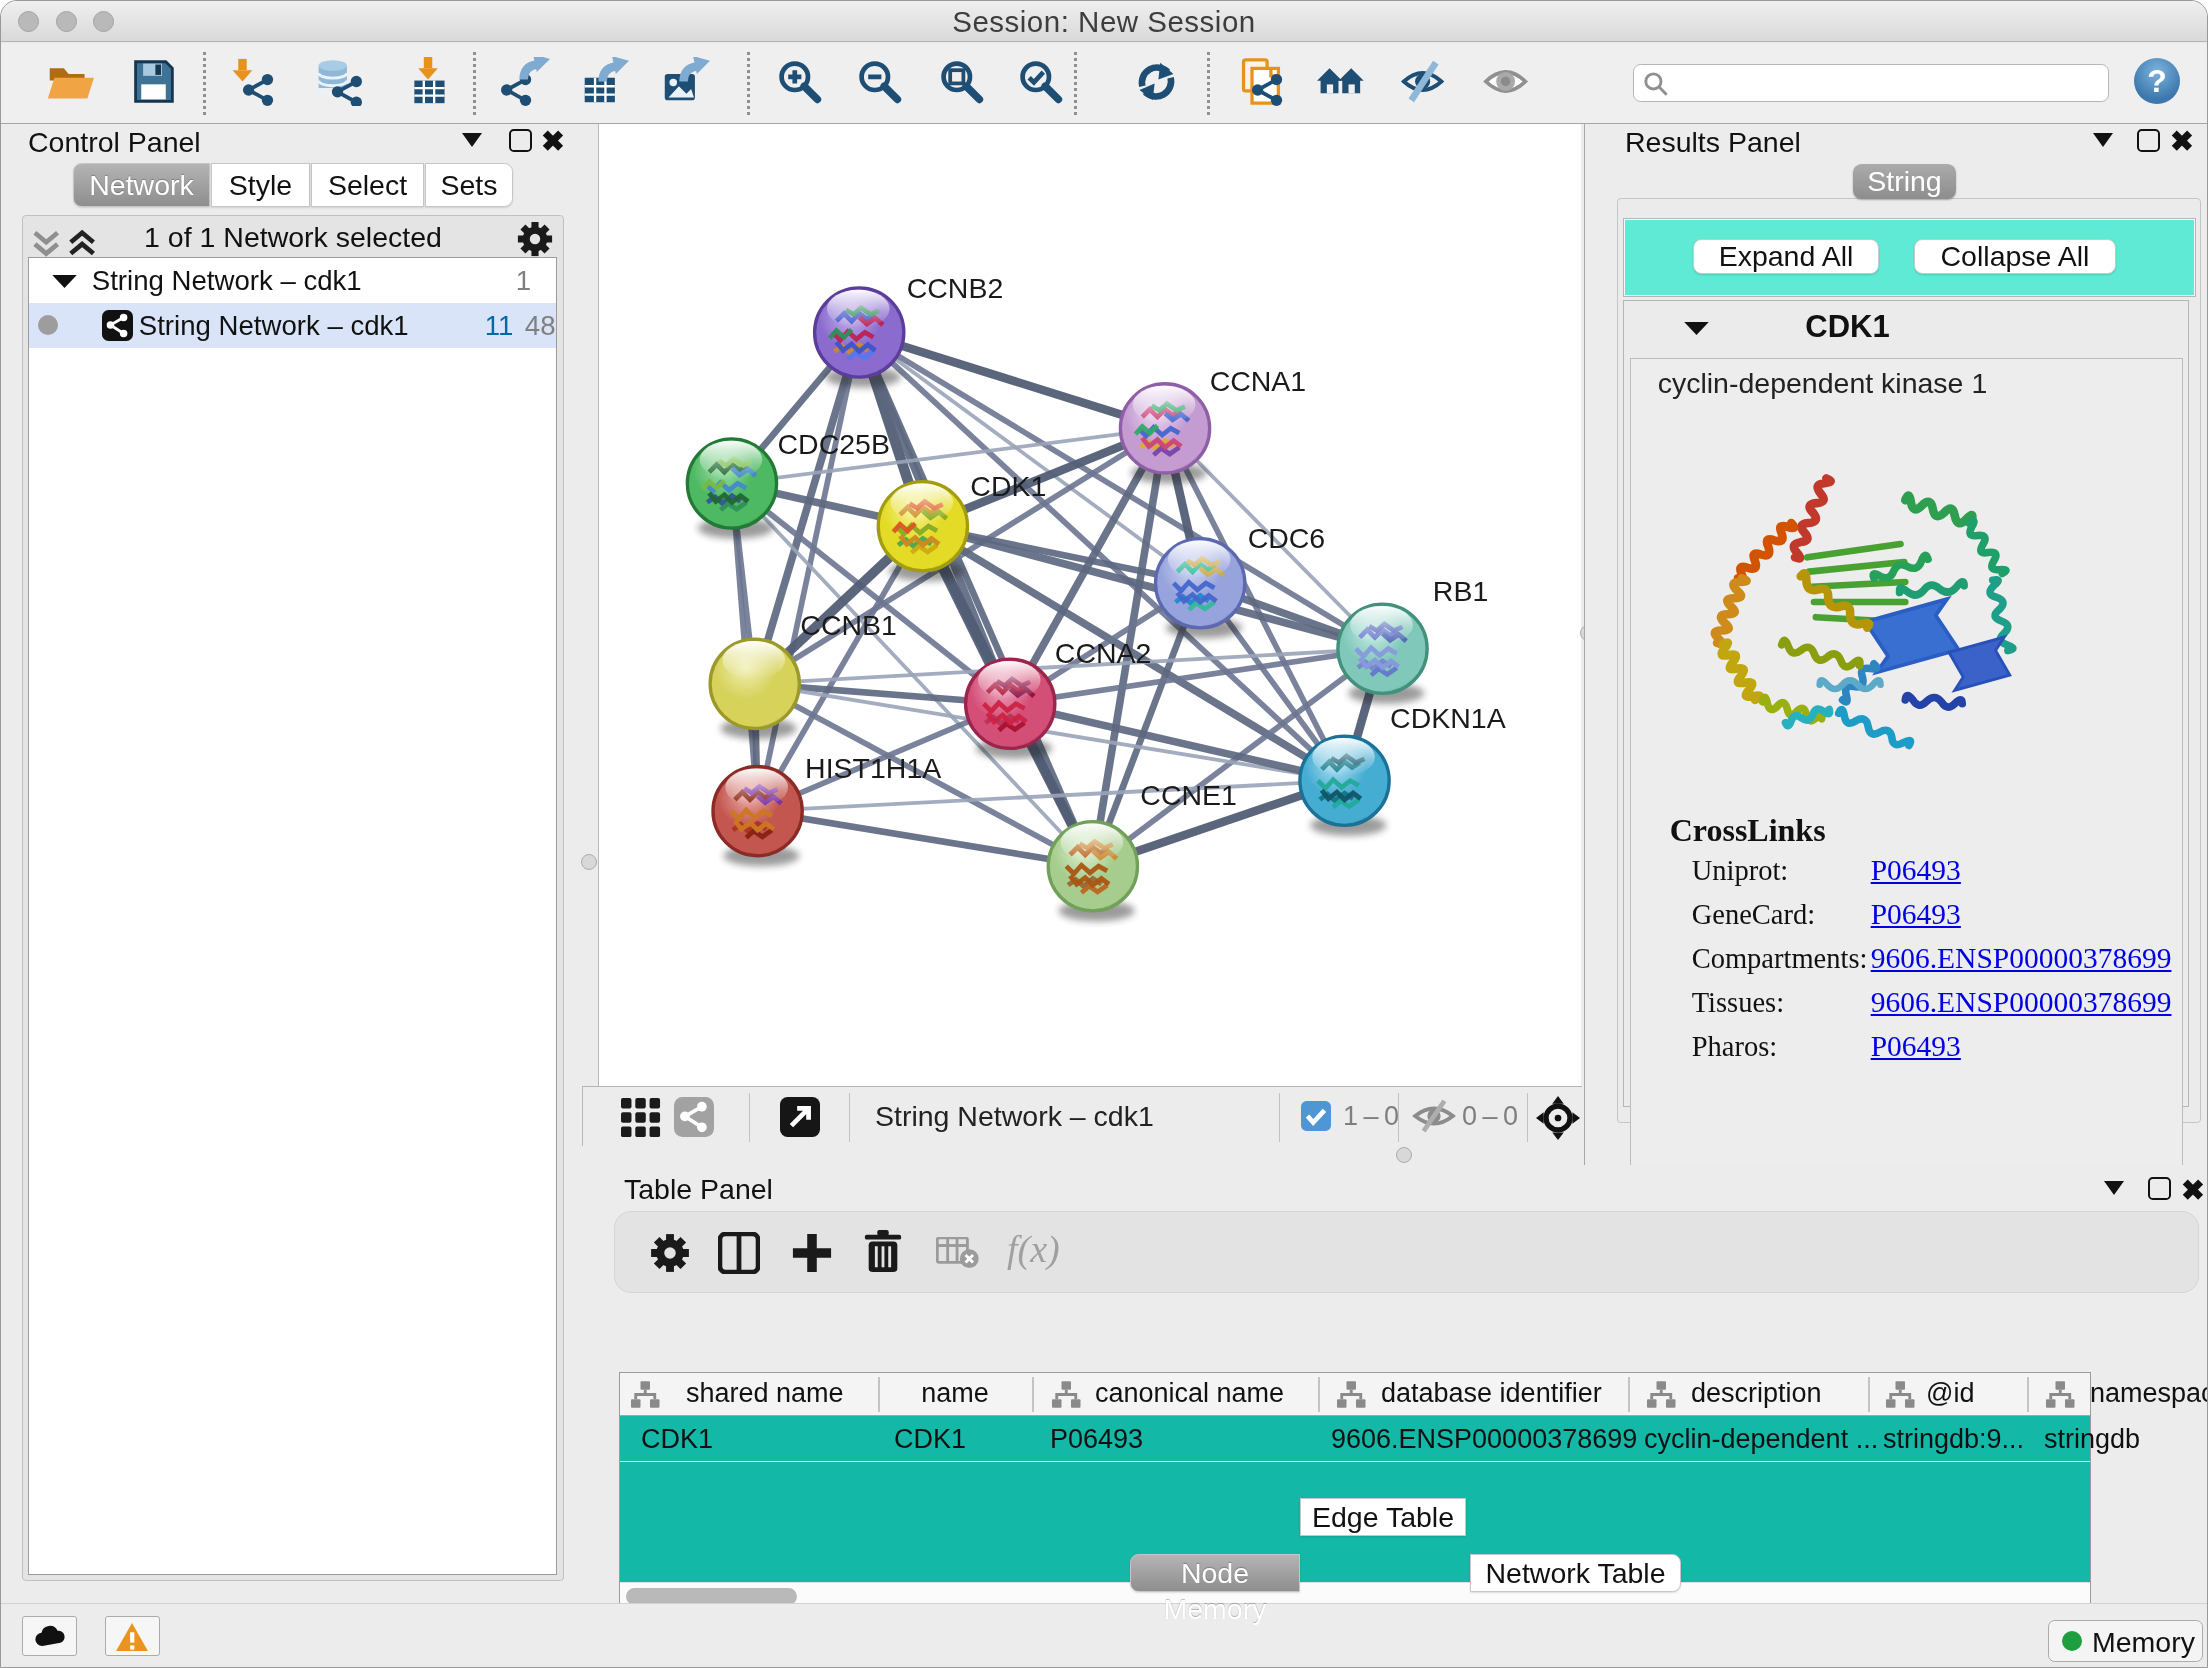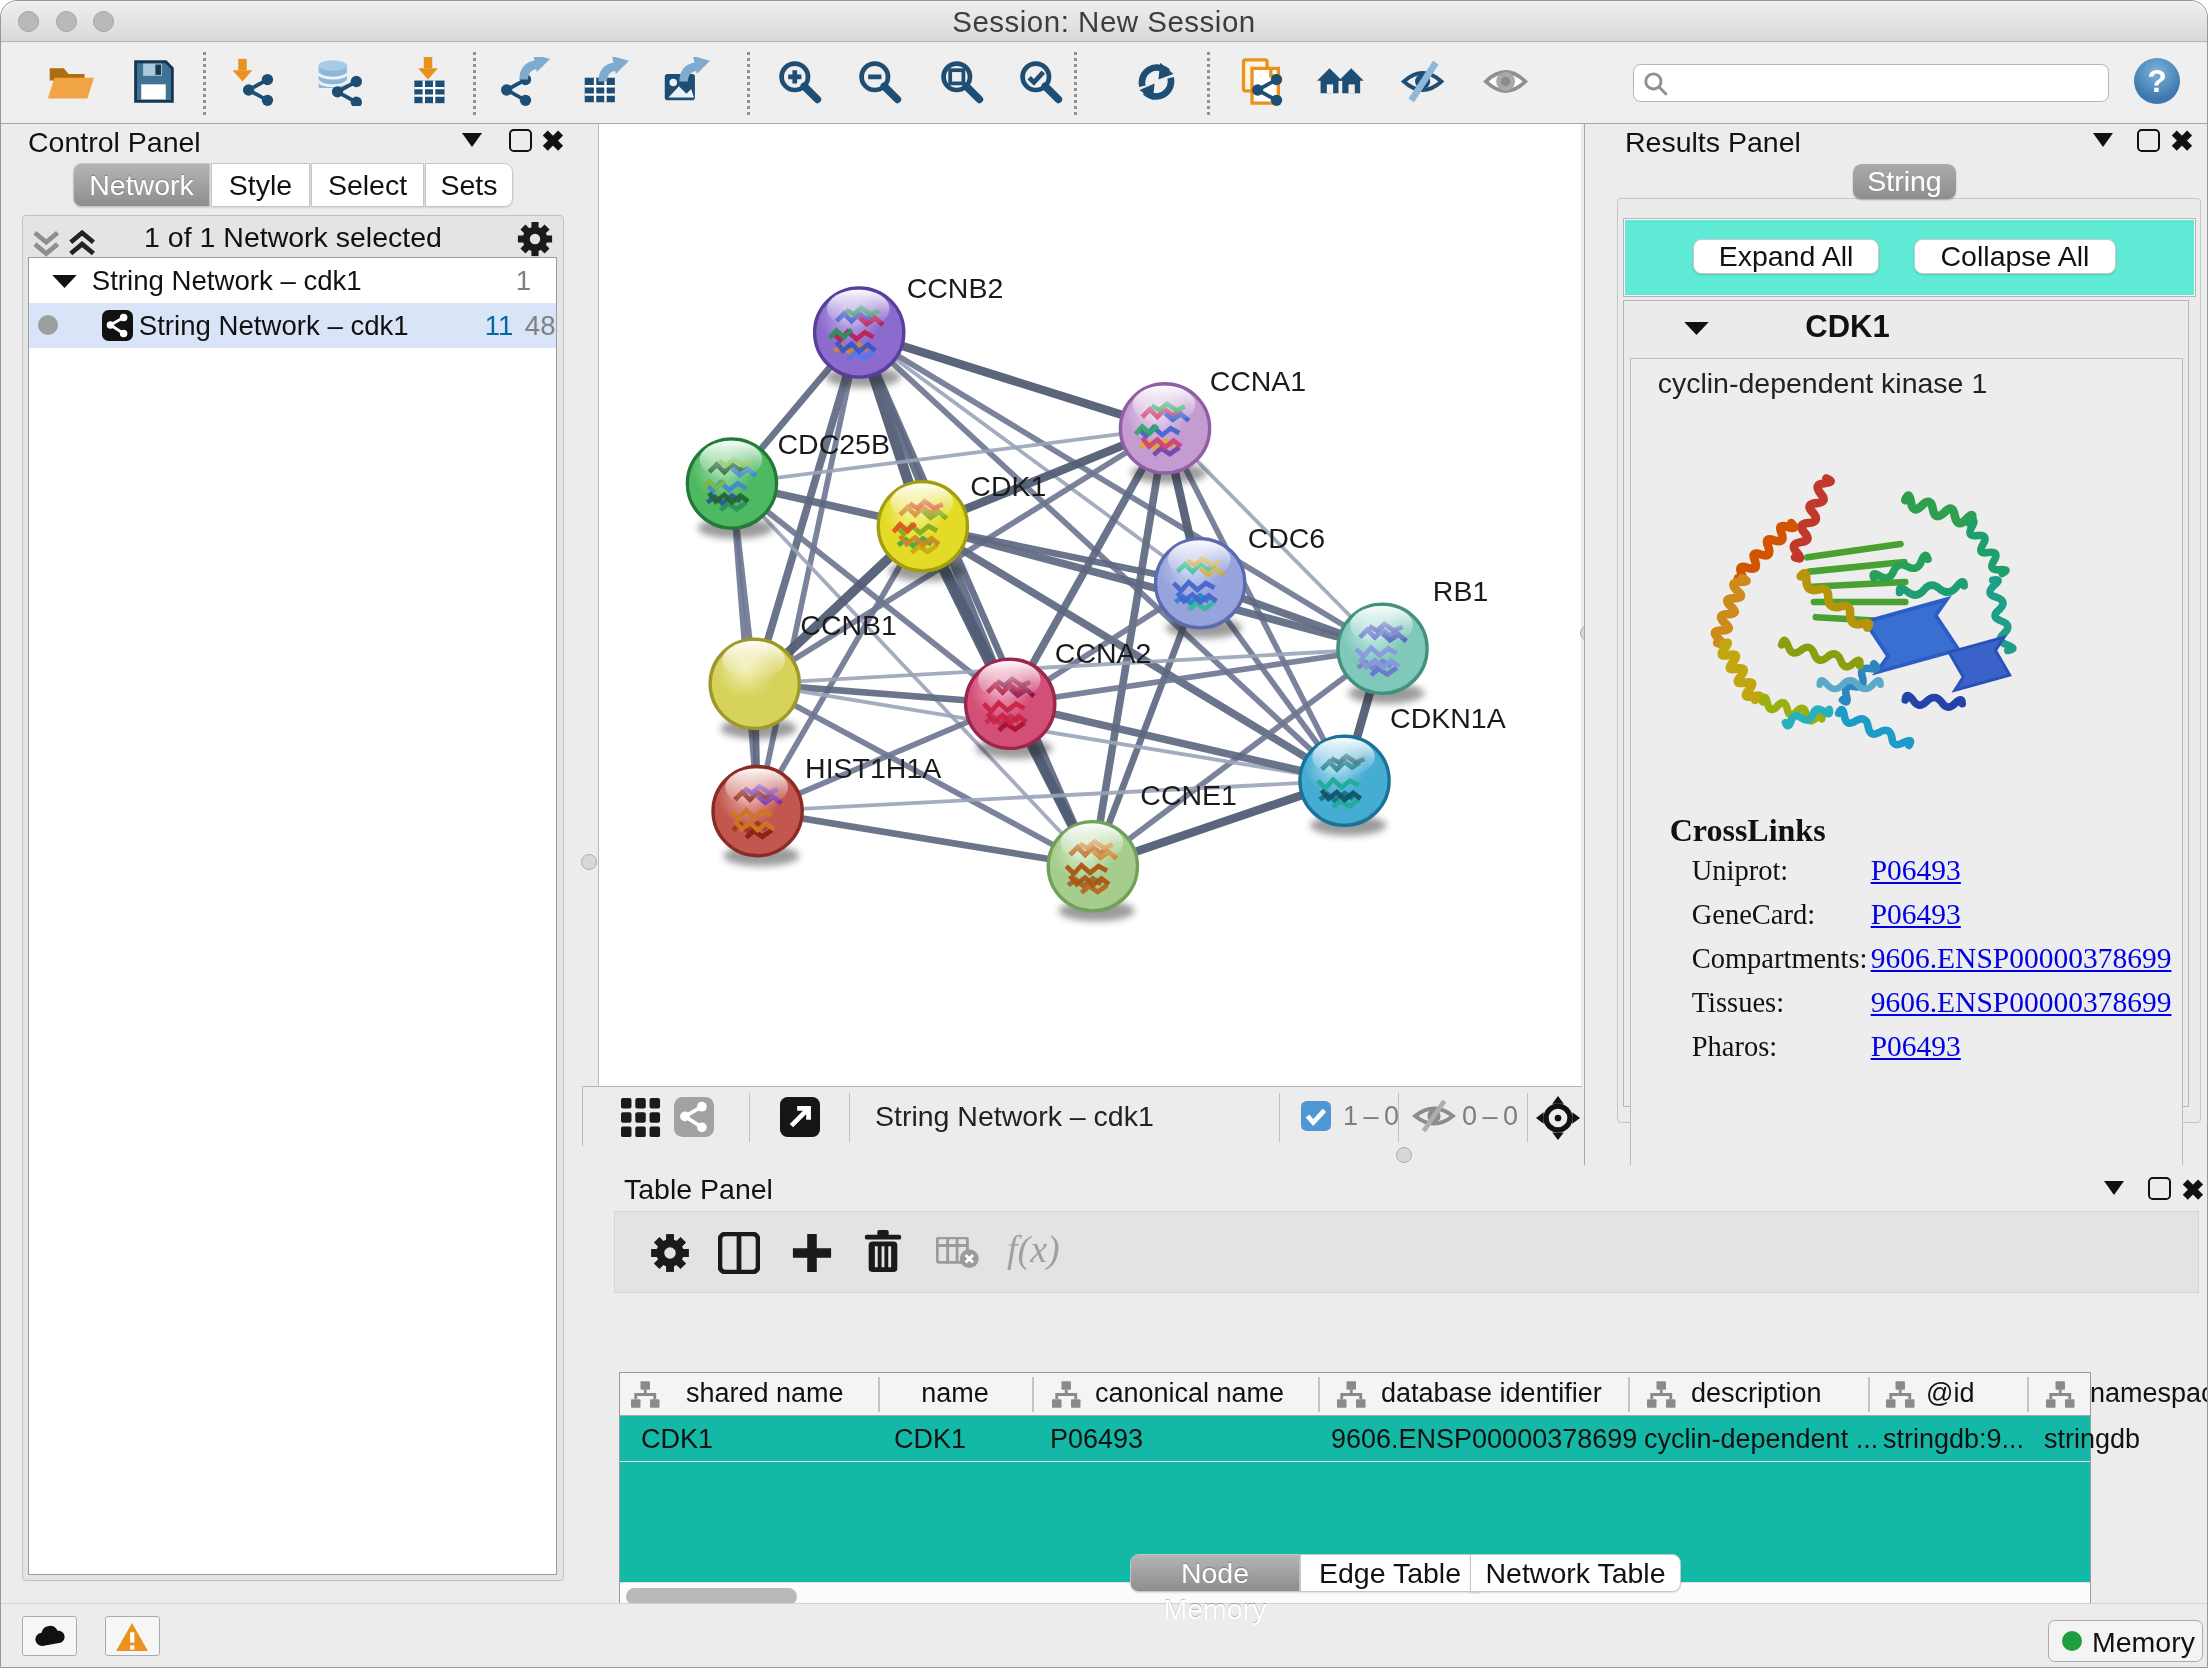--- a/index.html
+++ b/index.html
@@ -24,21 +24,21 @@
 #cp-box{position:absolute;left:21px;top:91px;width:542px;height:1366px;background:#e4e4e4;border:1.9px solid #c0c0c0;border-radius:3.8px}
 #cp-list{position:absolute;left:4.8px;top:41px;width:529px;height:1318px;background:#fff;border:1.9px solid #9c9c9c}
 .row{position:absolute;left:0;width:100%;height:45px;font-size:27.6px;color:#111}
 #netsvg{position:absolute;left:597px;top:123px;width:983px;height:963px;background:#fff;border-left:1.9px solid #b9b9b9}
 #netbar{position:absolute;left:581px;top:1085px;width:1000px;height:60px;background:#ececec;border-top:1.9px solid #b3b3b3;border-left:1.9px solid #b9b9b9}
 .nbsep{position:absolute;top:5.7px;height:49px;width:0;border-left:1.9px solid #c2c2c2}
 
 #rp-tabc{position:absolute;left:32px;top:74px;width:584px;height:925px;background:#ebebeb;border:1px solid #c5c5c5;border-radius:3.8px}
 .btn{position:absolute;height:35px;background:#fff;border:1px solid #c9c9c9;border-radius:8.6px;font-size:28.5px;color:#111;text-align:center;box-shadow:0 1px 1.9px rgba(0,0,0,0.15)}
 
-#tp-tools{position:absolute;left:613px;top:1210px;width:1585px;height:82px;background:#e3e3e3;border:1px solid #d5d5d5;border-radius:0}
+#tp-tools{position:absolute;left:613px;top:1210px;width:1585px;height:82px;background:#e3e3e3;border:1px solid #d5d5d5;border-radius:17px}
 #tbl{position:absolute;left:618px;top:1371px;width:1472px;height:240px;background:#14b8a6;border:1.9px solid #9b9b9b}
 #tbl-head{position:absolute;left:0;top:0;width:100%;height:43px;background:#f4f4f4;border-bottom:1.9px solid #a6a6a6}
 .th{position:absolute;top:0;height:43px;font-size:27px;color:#111;text-align:center;line-height:41px}
 .colsep{position:absolute;top:3.8px;height:35px;width:0;border-left:2.9px solid #c4c4c4}
 .td{position:absolute;top:47px;height:42px;font-size:27px;color:#111;line-height:38px;white-space:nowrap}
 #scrollstrip{position:absolute;left:0;bottom:0;width:100%;height:29.5px;background:#fbfbfb;border-top:1.9px solid #e0e0e0}
 #scrollpill{position:absolute;left:5.7px;top:5.7px;width:171px;height:17px;border-radius:8.6px;background:#b9b9b9}
 .serif{font-family:"Liberation Serif",serif}
 a.lk{color:#0000e6;text-decoration:underline}
 </style></head><body>
@@ -736,21 +736,21 @@
       <div class="td" style="left:711px">9606.ENSP00000378699</div>
       <div class="td" style="left:1024px">cyclin-dependent ...</div>
       <div class="td" style="left:1263px">stringdb:9...</div>
       <div class="td" style="left:1424px">stringdb</div>
  <div class="abs" style="left:0;top:88px;width:100%;height:0;border-top:1px solid #e8e8e8"></div>
  <div id="scrollstrip">
         <div id="scrollpill"></div>
       </div>
 </div>
 <div class="tab tabsel" style="left:1129px;top:1553px;width:170px;height:38px;line-height:36px;border-radius:8.6px 0 0 8.6px;z-index:5">Node Memory</div>
-<div class="tab" style="left:1299px;top:1553px;width:180px;height:38px;line-height:36px;z-index:5">Edge Table</div>
+<div class="tab" style="left:1299px;top:1497px;width:166px;height:38px;line-height:36px;z-index:5">Edge Table</div>
 <div class="tab" style="left:1469px;top:1553px;width:211px;height:38px;line-height:36px;border-radius:0 8.6px 8.6px 0;z-index:5">Network Table</div>
 
 <div id="status" style="position:absolute;left:0;top:1602px;width:100%;height:67px;background:#ececec;border-top:1.9px solid #d2d2d2">
  <div class="abs" style="left:21px;top:12.4px;width:55px;height:40px;background:#f6f6f6;border:1.9px solid #ababab;border-radius:2.9px">
   <svg class="abs" style="left:9.5px;top:7.6px" width="34" height="23" viewBox="0 0 36 24">
           <path d="M10,22 a7,7 0 0,1 -1,-14 a9,9 0 0,1 17,-2 a6.5,6.5 0 0,1 3,12.6 z" fill="#111"></path>
         </svg>
  </div>
  <div class="abs" style="left:104px;top:12.4px;width:55px;height:40px;background:#f6f6f6;border:1.9px solid #ababab;border-radius:2.9px">
   <svg class="abs" style="left:8.6px;top:4.8px" width="34" height="30" viewBox="0 0 36 32">

